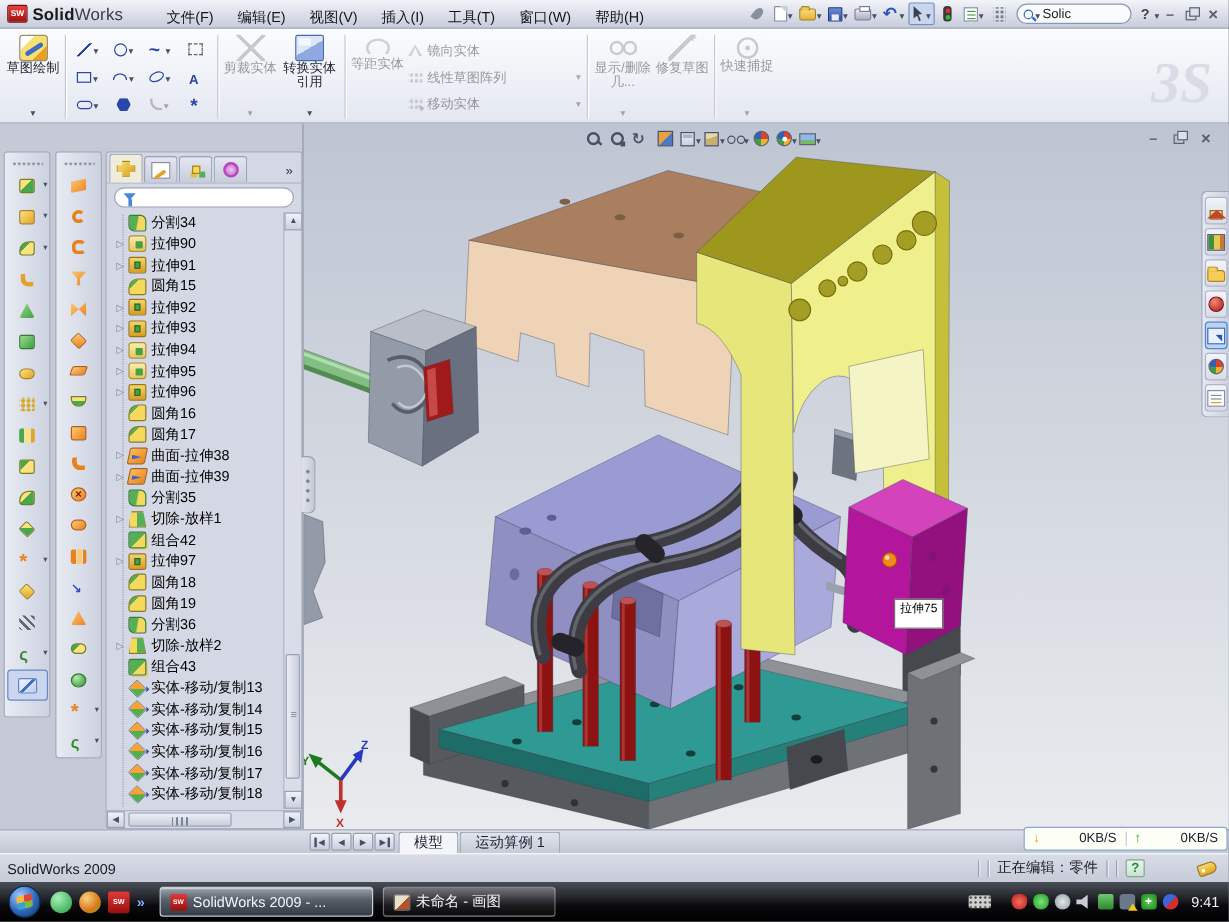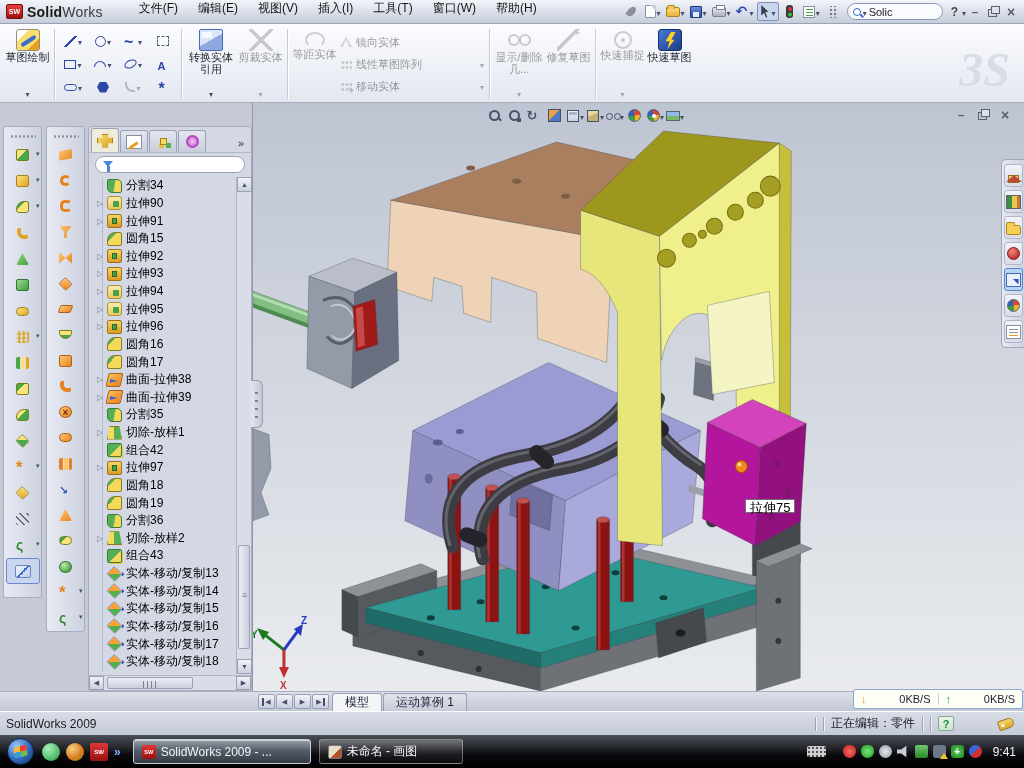--- a/index.html
+++ b/index.html
@@ -5,21 +5,21 @@
 *{margin:0;padding:0;box-sizing:border-box}
 html,body{width:1024px;height:768px;overflow:hidden;background:#000}
 .screen{position:relative;width:1024px;height:768px;font-family:"Liberation Sans","DejaVu Sans",sans-serif;font-size:12px;color:#111;background:#C2C8D4}
 
 
 .titlebar{position:absolute;left:0;top:0;width:1024px;height:24px;background:linear-gradient(#F2F4F9,#C7CCDB);border-bottom:1px solid #99A1B5;display:flex;align-items:center;padding:0 4px}
 .swlogo{width:17px;height:15px;background:linear-gradient(#E84040,#A01010);border:1px solid #7A0E0E;border-radius:2px;color:#fff;font-weight:bold;font-size:7px;line-height:14px;text-align:center;margin:0 4px 0 2px;flex:none}
 .appname{font-size:14px;letter-spacing:.2px;margin-right:26px;white-space:nowrap}
 .appname b{font-weight:bold;color:#1A1A1A}
 .appname span{color:#3A3A44}
-.menubar{display:flex;height:100%;align-items:flex-start}
+.menubar{display:flex;height:100%;align-items:flex-end}
 .mitem{padding:0 10px;font-size:12px;color:#15151A;cursor:default;white-space:nowrap}
 .qtools{display:flex;align-items:center;margin-left:auto;gap:1px}
 .qtb{height:19px;min-width:20px;display:flex;align-items:center;justify-content:center;border-radius:2px;padding:0 2px;position:relative}
 .qtb.on{background:#C9D6EE;border:1px solid #7A90C0}
 .dda::before{content:"▾";font-size:8px;color:#46506A}
 .qtb .dda{margin-left:1px}
 
 .qg{display:inline-block;position:relative}
 .qg-pin{width:7px;height:11px;background:#8A8FA0;border-radius:50% 50% 50% 0;transform:rotate(40deg)}
 .qg-new{width:11px;height:13px;background:#FFF;border:1px solid #8890A4;border-radius:1px}
@@ -229,21 +229,21 @@
 .tpi-phouse::before{content:"";position:absolute;left:-3px;top:-9px;border:8px solid transparent;border-bottom:7px solid #C04830;width:0}
 .tpi-plib{background:linear-gradient(90deg,#3E8E3E 0 5px,#E8C850 5px 10px,#C87830 10px);border:1px solid #5A6276}
 .tpi-pfolder{background:#F8CC58;border:1px solid #B08820;border-radius:1px 3px 2px 2px;top:2px;height:10px}
 .tpi-pfolder::before{content:"";position:absolute;left:-1px;top:-4px;width:7px;height:3px;background:#F8CC58;border:1px solid #B08820;border-bottom:none;border-radius:2px 2px 0 0}
 .tpi-psearch{background:radial-gradient(circle at 35% 30%,#F08878,#B01818);border-radius:50%;width:13px;height:13px;border:1px solid #801010;margin:0 1px}
 .tpi-ppalette{background:#E8F0FC;border:1px solid #4868B8}
 .tpi-ppalette::after{content:"";position:absolute;right:1px;bottom:1px;width:6px;height:6px;background:#2C50B8;clip-path:polygon(0 0,100% 0,100% 100%)}
 .tpi-psphere{background:conic-gradient(#E04030 0 25%,#F0B030 0 50%,#40A040 0 75%,#3060C0 0);border-radius:50%;width:13px;height:13px;border:1px solid #5A6276;margin:0 1px}
 .tpi-pdoc{background:#FFF;border:1px solid #8890A4}
 .tpi-pdoc::after{content:"";position:absolute;left:2px;top:3px;right:2px;height:1.5px;background:#8890A4;box-shadow:0 3px #8890A4,0 6px #E8A020}
-.vtip{position:absolute;left:492px;top:396px;height:14px;background:#FFFFFF;border:1px solid #707070;padding:0 4px;font-size:13px;line-height:16px;color:#000;z-index:30;white-space:nowrap}
+.vtip{position:absolute;left:492px;top:396px;height:25px;background:#FFFFFF;border:1px solid #707070;padding:0 4px;font-size:10px;line-height:16px;color:#000;z-index:30;white-space:nowrap}
 
 
 .modelbar{position:absolute;left:0;top:691px;width:1024px;height:20px;background:linear-gradient(#DCE0EA,#C2C7D4);border-top:1px solid #A8AEBE;display:flex;align-items:flex-end}
 .mnavgrp{display:flex;gap:1px;margin:0 3px 2px 258px}
 .mnav{width:17px;height:15px;background:linear-gradient(#F2F4F8,#C8CEDC);border:1px solid #98A0B4;border-radius:2px;display:flex;align-items:center;justify-content:center;color:#46506A;font-size:7px}
 .mn-first-tab::before{content:"◀";border-left:2px solid #46506A;padding-left:1px}
 .mn-previous-tab::before{content:"◀"}
 .mn-next-tab::before{content:"▶"}
 .mn-last-tab::before{content:"▶";border-right:2px solid #46506A;padding-right:1px}
 .mtab{height:18px;padding:0 12px;font-size:12px;color:#1A2030;background:linear-gradient(#E0E4EC,#C6CBD8);border:1px solid #98A0B4;border-bottom:none;border-radius:3px 3px 0 0;display:flex;align-items:center;margin-right:1px}
@@ -410,27 +410,27 @@
         </div>
         <div class="ent dis">
           <span class="eg eg-filletc"></span>
           <span class="dda"></span>
         </div>
         <div class="ent">
           <span class="eg eg-point"></span>
         </div>
       </div>
     <div class="rsep"></div>
+    <div class="rlb hasdd dis">
+      <span class="rbi rbi-trim"></span>
+      <span class="lbl">剪裁实体</span>
+    </div>
     <div class="rlb hasdd" style="width:52px">
       <span class="rbi rbi-convert"></span>
       <span class="lbl">转换实体引用</span>
-    </div>
-    <div class="rlb hasdd dis">
-      <span class="rbi rbi-trim"></span>
-      <span class="lbl">剪裁实体</span>
     </div>
     <div class="rsep"></div>
     <div class="rlb dis">
       <span class="rbi rbi-offset"></span>
       <span class="lbl">等距实体</span>
     </div>
     <div class="patgroup">
         <div class="prow dis">
           <span class="eg eg-pmir"></span>
           <span class="plab">镜向实体</span>
@@ -452,24 +452,20 @@
       <span class="lbl">显示/删除几...</span>
     </div>
     <div class="rlb dis">
       <span class="rbi rbi-repair"></span>
       <span class="lbl">修复草图</span>
     </div>
     <div class="rsep"></div>
     <div class="rlb hasdd dis">
       <span class="rbi rbi-snap"></span>
       <span class="lbl">快速捕捉</span>
-    </div>
-    <div class="rlb">
-      <span class="rbi rbi-rapid"></span>
-      <span class="lbl">快速草图</span>
     </div>
     <div class="watermark">3S</div>
   </div>
 
   <div class="main">
 
     <div class="lefttools">
       <div class="ltcol c1">
           <div class="ltb">
             <span class="gb cGY"></span>

